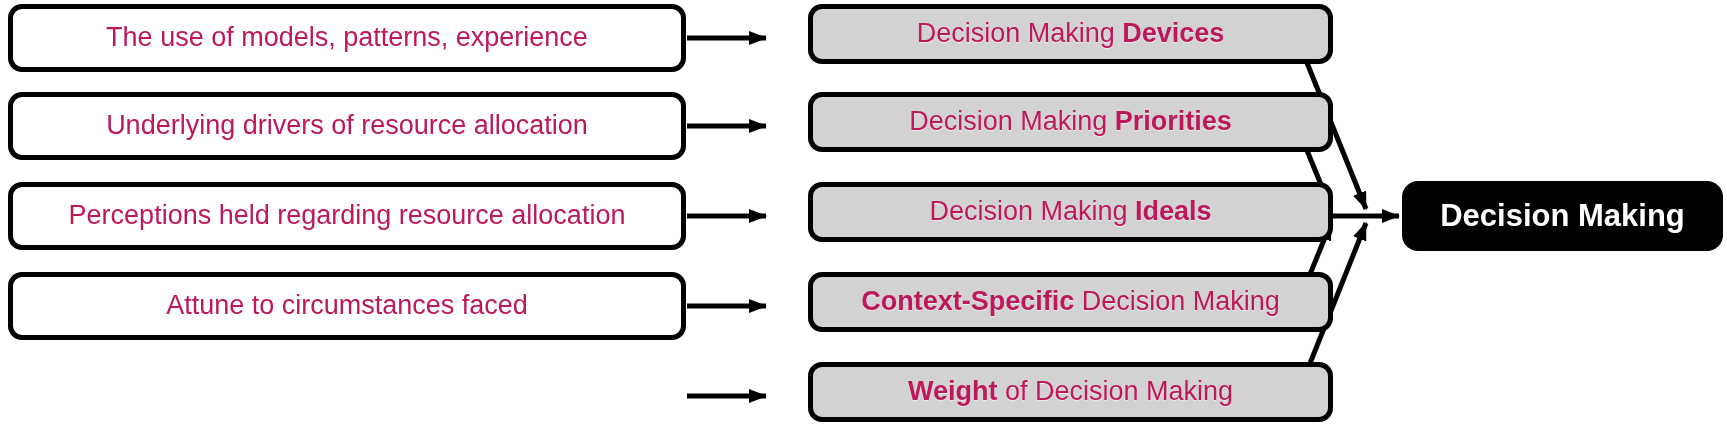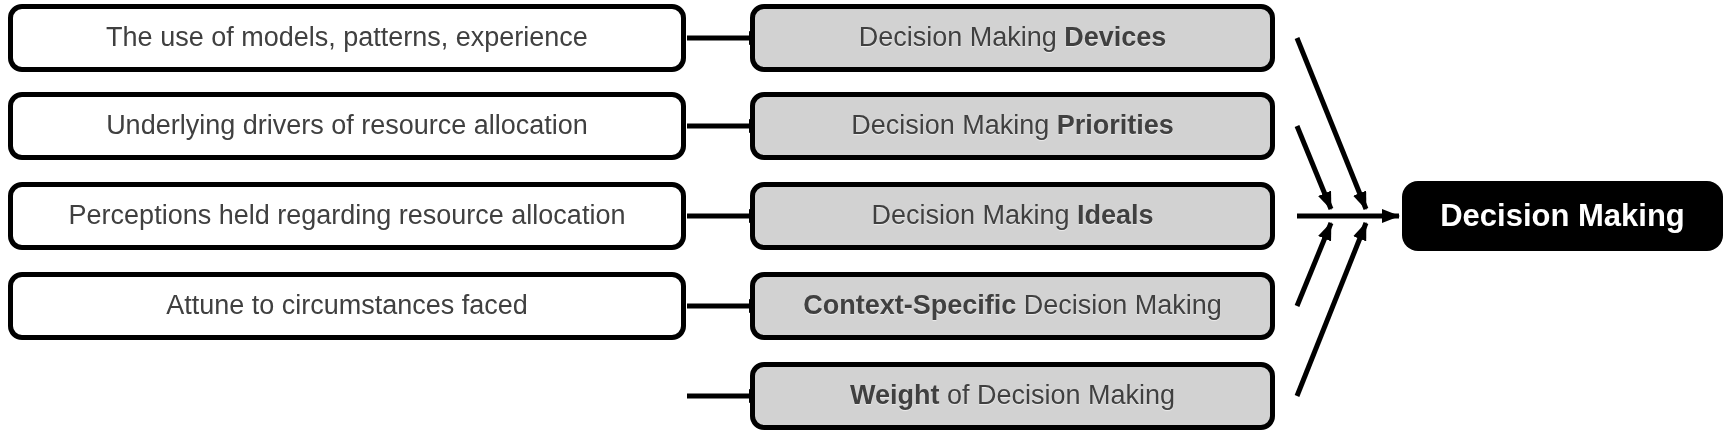--- a/index.html
+++ b/index.html
@@ -25,34 +25,34 @@
     position: absolute;
     box-sizing: border-box;
     border: 5px solid #000000;
     border-radius: 14px;
     display: flex;
     align-items: center;
     justify-content: center;
     text-align: center;
     z-index: 1;
     font-size: 27px;
-    color: #404040;
+    color: #be185d;
     line-height: 1.1;
     text-shadow: 0 1px 1px rgba(255,255,255,0.6);
   }
   .box.left-col {
     left: 8px;
     width: 678px;
     height: 68px;
     background: #ffffff;
   }
   .box.mid-col {
-    left: 750px;
+    left: 808px;
     width: 525px;
-    height: 68px;
+    height: 60px;
     background: #d2d2d2;
   }
   .box b { font-weight: bold; }
   .result-box {
     position: absolute;
     box-sizing: border-box;
     left: 1402px;
     top: 181px;
     width: 321px;
     height: 70px;

